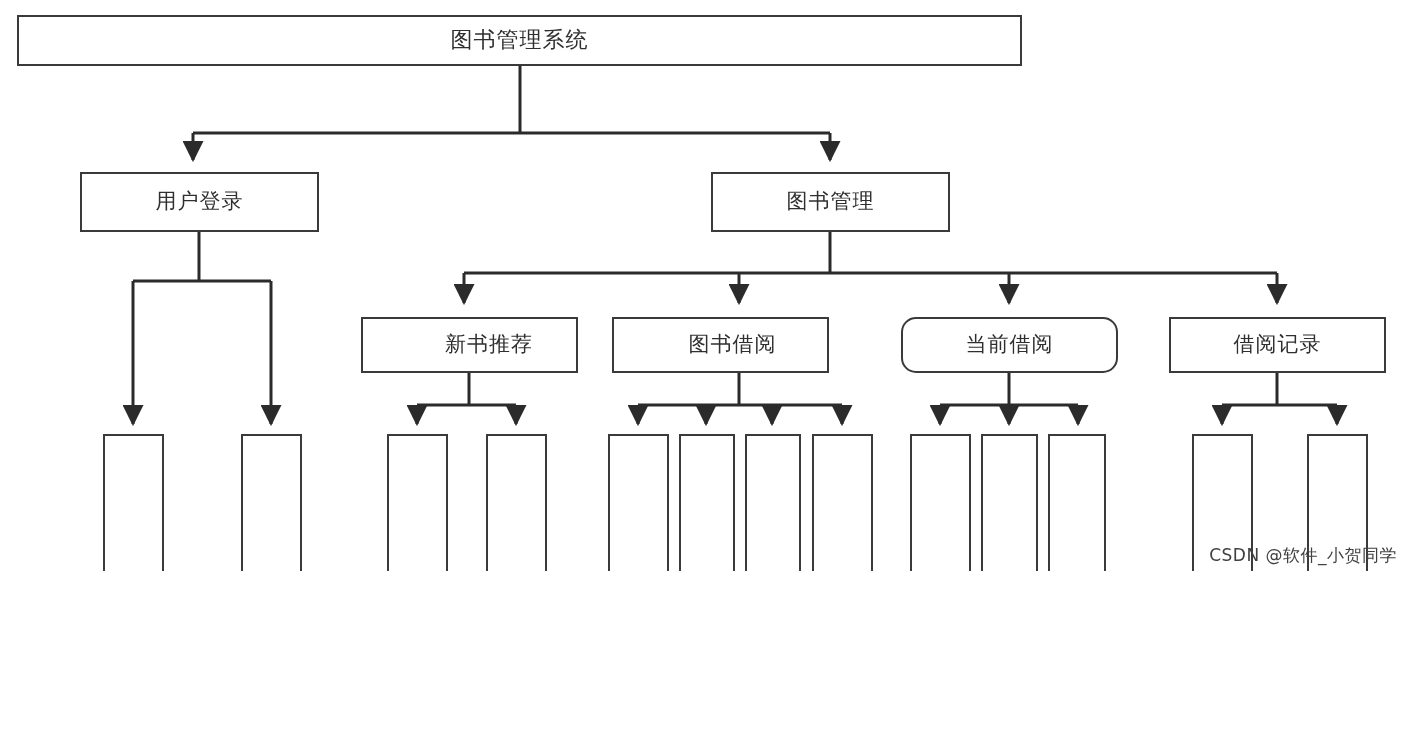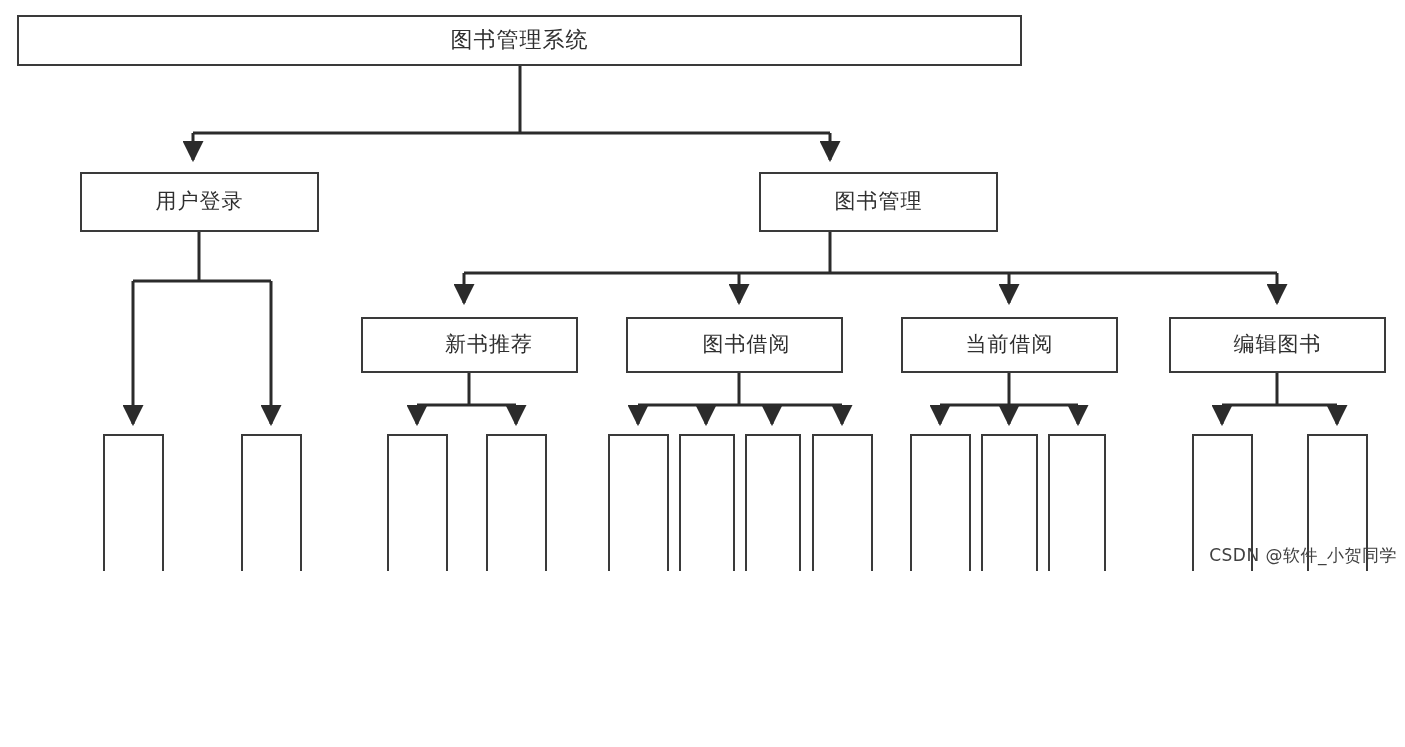--- a/index.html
+++ b/index.html
@@ -128,38 +128,38 @@
   </svg>
 
   <div class="node h" id="title-node" style="left:17px; top:15px; width:1005px; height:51px;">
     <span class="lbl-h">图书管理系统</span>
   </div>
 
   <div class="node h" style="left:80px; top:172px; width:239px; height:60px;">
     <span class="lbl-h">用户登录</span>
   </div>
 
-  <div class="node h" style="left:711px; top:172px; width:239px; height:60px;margin-left:48px;">
+  <div class="node h" style="left:711px; top:172px; width:239px; height:60px;">
     <span class="lbl-h">图书管理</span>
   </div>
 
   <div class="node h" style="left:361px; top:317px; width:217px; height:56px;padding-left:39px;">
     <span class="lbl-h">新书推荐</span>
   </div>
 
-  <div class="node h" style="left:626px; top:317px; width:217px; height:56px;padding-left:24px;">
+  <div class="node h" style="left:612px; top:317px; width:217px; height:56px;padding-left:24px;">
     <span class="lbl-h">图书借阅</span>
   </div>
 
-  <div class="node h" style="left:901px; top:317px; width:217px; height:56px;">
+  <div class="node h" style="left:901px; top:317px; width:217px; height:56px;border-radius:15px;">
     <span class="lbl-h">当前借阅</span>
   </div>
 
   <div class="node h" style="left:1169px; top:317px; width:217px; height:56px;">
-    <span class="lbl-h">编辑图书</span>
+    <span class="lbl-h">借阅记录</span>
   </div>
 
   <div class="node v" style="left:103px; top:434px; width:61px; height:299px;">
     <span class="lbl-v">用户登录</span>
   </div>
 
   <div class="node v" style="left:241px; top:434px; width:61px; height:299px;">
     <span class="lbl-v">注销登录</span>
   </div>
 

